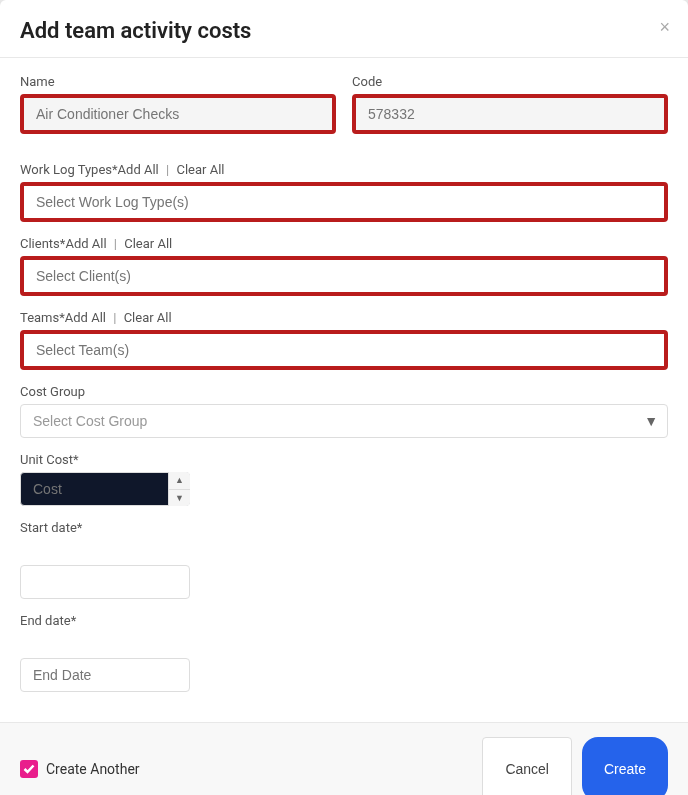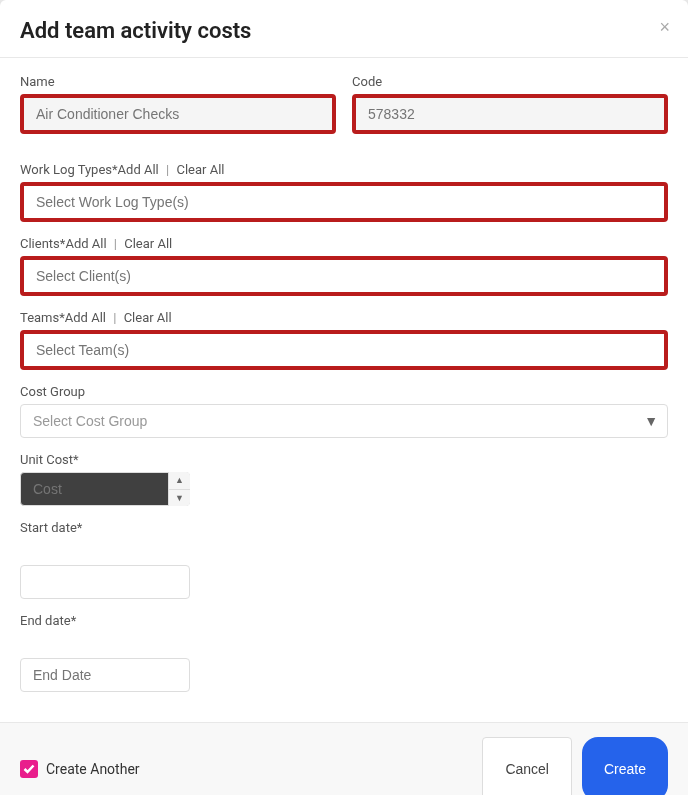--- a/index.html
+++ b/index.html
@@ -129,21 +129,21 @@
       display: inline-flex;
       width: 170px;
     }
     .unit-cost-input {
       width: 100%;
       padding: 8px 32px 8px 12px;
       border: 1px solid #ddd;
       border-radius: 4px;
       font-size: 14px;
       color: #999;
-      background: #404040;
+      background: #0f172a;
       outline: none;
     }
     .spinner-buttons {
       position: absolute;
       right: 0;
       top: 0;
       bottom: 0;
       display: flex;
       flex-direction: column;
       width: 22px;

